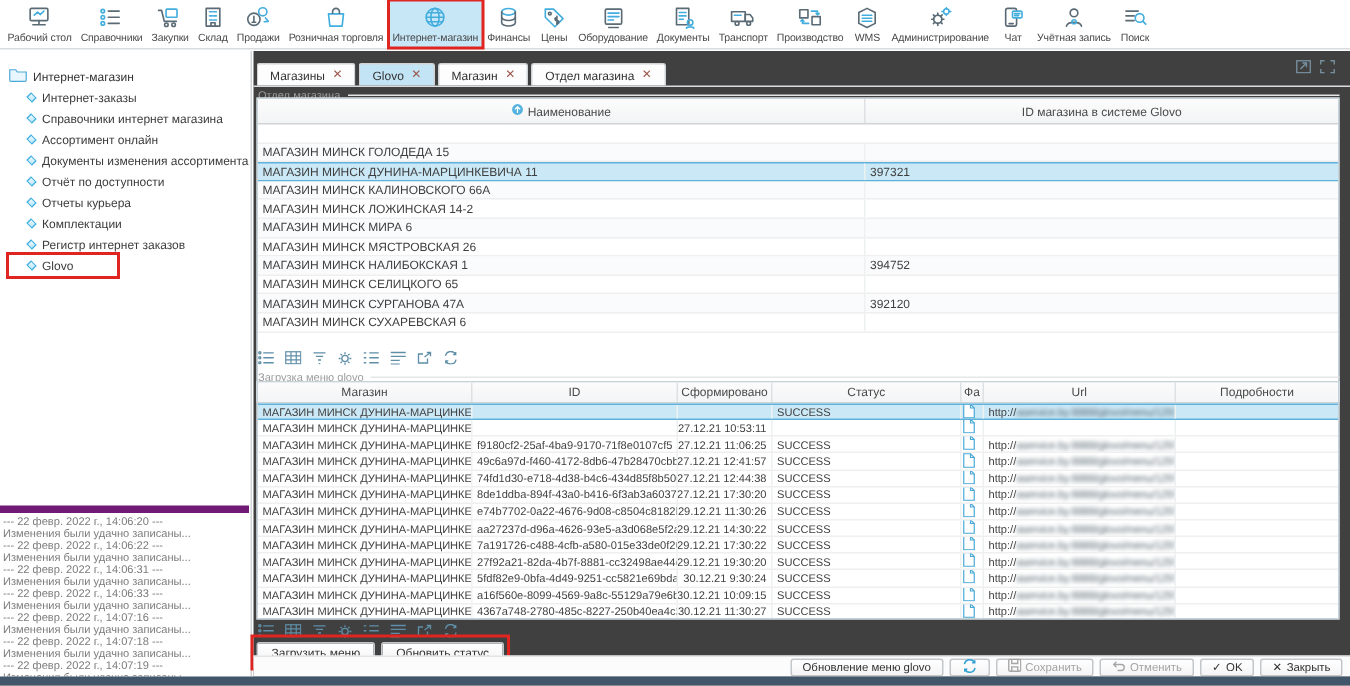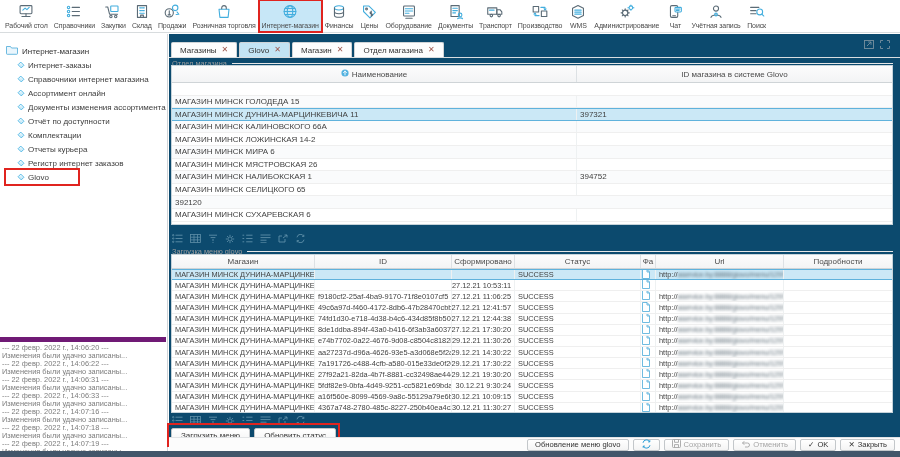--- a/index.html
+++ b/index.html
@@ -17,36 +17,36 @@
   .sidebar{position:absolute;left:0;top:34px;width:168px;bottom:6px;background:#fff;border-right:1px solid #cfd4d8}
   .tree{padding:10px 0 0 6px}
   .side-root{display:flex;align-items:center;gap:4px;height:14px;color:#333}
   .side-item{display:flex;align-items:center;gap:4px;height:14px;padding-left:12px;color:#3c3c3c;white-space:nowrap}
   .side-item.annotated{outline:2px solid #e0241f;outline-offset:0;width:72px;padding-right:8px}
   .diamond{width:6px;height:6px;flex:0 0 6px;border:1px solid #3fb0e2;background:linear-gradient(135deg,#f0fafe,#b9e4f6);transform:rotate(45deg) scale(.9,.75)}
   .log{position:absolute;left:0;right:1px;top:303px;bottom:0;border-top:5px solid #701a75;padding:2px 0 0 2px;color:#7c7c7c;font-size:7.4px;line-height:8px;overflow:hidden}
   .log div{white-space:nowrap}
 
   
-  .content{position:absolute;left:169px;top:34px;right:0;bottom:6px;background:#0c4a6e}
+  .content{position:absolute;left:169px;top:34px;right:0;bottom:6px;background:#404040}
   .tabs{position:absolute;left:2px;top:5px;height:18px;display:flex;align-items:flex-end}
   .tab{display:flex;align-items:center;gap:5px;border:1px solid #d0d4d7;border-bottom:none;background:#fdfdfd;padding:2.5px 8px;margin-right:2px;font-size:8px;color:#333;border-radius:2px 2px 0 0;cursor:default}
   .tab.active{background:#c3e4f4}
   .tab .x{color:#9d564c;font-size:8px;line-height:6px}
   .tabs-underline{position:absolute;left:0;right:0;top:23px;border-top:1px solid #d9dde0}
   .win-icons{position:absolute;right:10px;top:6px;display:flex;gap:6px}
 
   .grp{display:flex;align-items:center;color:#9d9d9d;font-size:7.4px;white-space:nowrap}
   .grp::after{content:"";flex:1;border-top:1px solid #e6e6e6;margin-left:5px}
   .grp1{position:absolute;left:3px;right:7px;top:25px}
   .grp2{position:absolute;left:3px;right:7px;top:213px}
 
   
   .tbl{position:absolute;background:#fff;border:1px solid #c6d3da;overflow:hidden}
-  .t1{left:2px;right:7px;top:31px;height:160px}
+  .t1{left:2px;right:7px;top:31px;height:203px}
   .t2{left:2px;right:7px;top:220px;height:159px}
   .thead{display:grid;background:linear-gradient(#fcfcfc,#f3f4f5);border-bottom:1px solid #cfd4d7;color:#4a4a4a}
   .t1 .thead{grid-template-columns:405px 1fr;height:17px}
   .t2 .thead{grid-template-columns:143px 137px 63px 126px 15px 128px 1fr;height:14px}
   .th{display:flex;align-items:center;justify-content:center;gap:3px;border-right:1px solid #dde1e4;overflow:hidden;white-space:nowrap}
   .trow{display:grid;align-items:center;border-bottom:1px solid #efefef;color:#3f3f3f}
   .t1 .trow{grid-template-columns:405px 1fr;height:12.6px}
   .t2 .trow{grid-template-columns:143px 137px 63px 126px 15px 128px 1fr;height:11.15px;font-size:7.4px}
   .t1 .trow:nth-child(even){background:#fafbfc}
   .td{padding:0 3px;overflow:hidden;white-space:nowrap;border-right:1px solid #eef1f2;height:100%;display:flex;align-items:center}
@@ -250,25 +250,25 @@
       <div class="side-item">
         <span class="diamond"></span>
         <span>Документы изменения ассортимента</span>
       </div>
       <div class="side-item">
         <span class="diamond"></span>
         <span>Отчёт по доступности</span>
       </div>
       <div class="side-item">
         <span class="diamond"></span>
+        <span>Отчеты курьера</span>
+      </div>
+      <div class="side-item">
+        <span class="diamond"></span>
         <span>Комплектации</span>
-      </div>
-      <div class="side-item">
-        <span class="diamond"></span>
-        <span>Отчеты курьера</span>
       </div>
       <div class="side-item">
         <span class="diamond"></span>
         <span>Регистр интернет заказов</span>
       </div>
       <div class="side-item annotated">
         <span class="diamond"></span>
         <span>Glovo</span>
       </div>
     </div>
@@ -366,20 +366,21 @@
         </div>
         <div class="trow">
           <div class="td">МАГАЗИН МИНСК НАЛИБОКСКАЯ 1</div>
           <div class="td" style="border-right: none;">394752</div>
         </div>
         <div class="trow">
           <div class="td">МАГАЗИН МИНСК СЕЛИЦКОГО 65</div>
           <div class="td" style="border-right: none;"></div>
         </div>
         <div class="trow">
+          <div class="td">МАГАЗИН МИНСК СУРГАНОВА 47А</div>
           <div class="td" style="border-right: none;">392120</div>
         </div>
         <div class="trow">
           <div class="td">МАГАЗИН МИНСК СУХАРЕВСКАЯ 6</div>
           <div class="td" style="border-right: none;"></div>
         </div>
       </div>
   </div>
 
   <div class="midbar">

